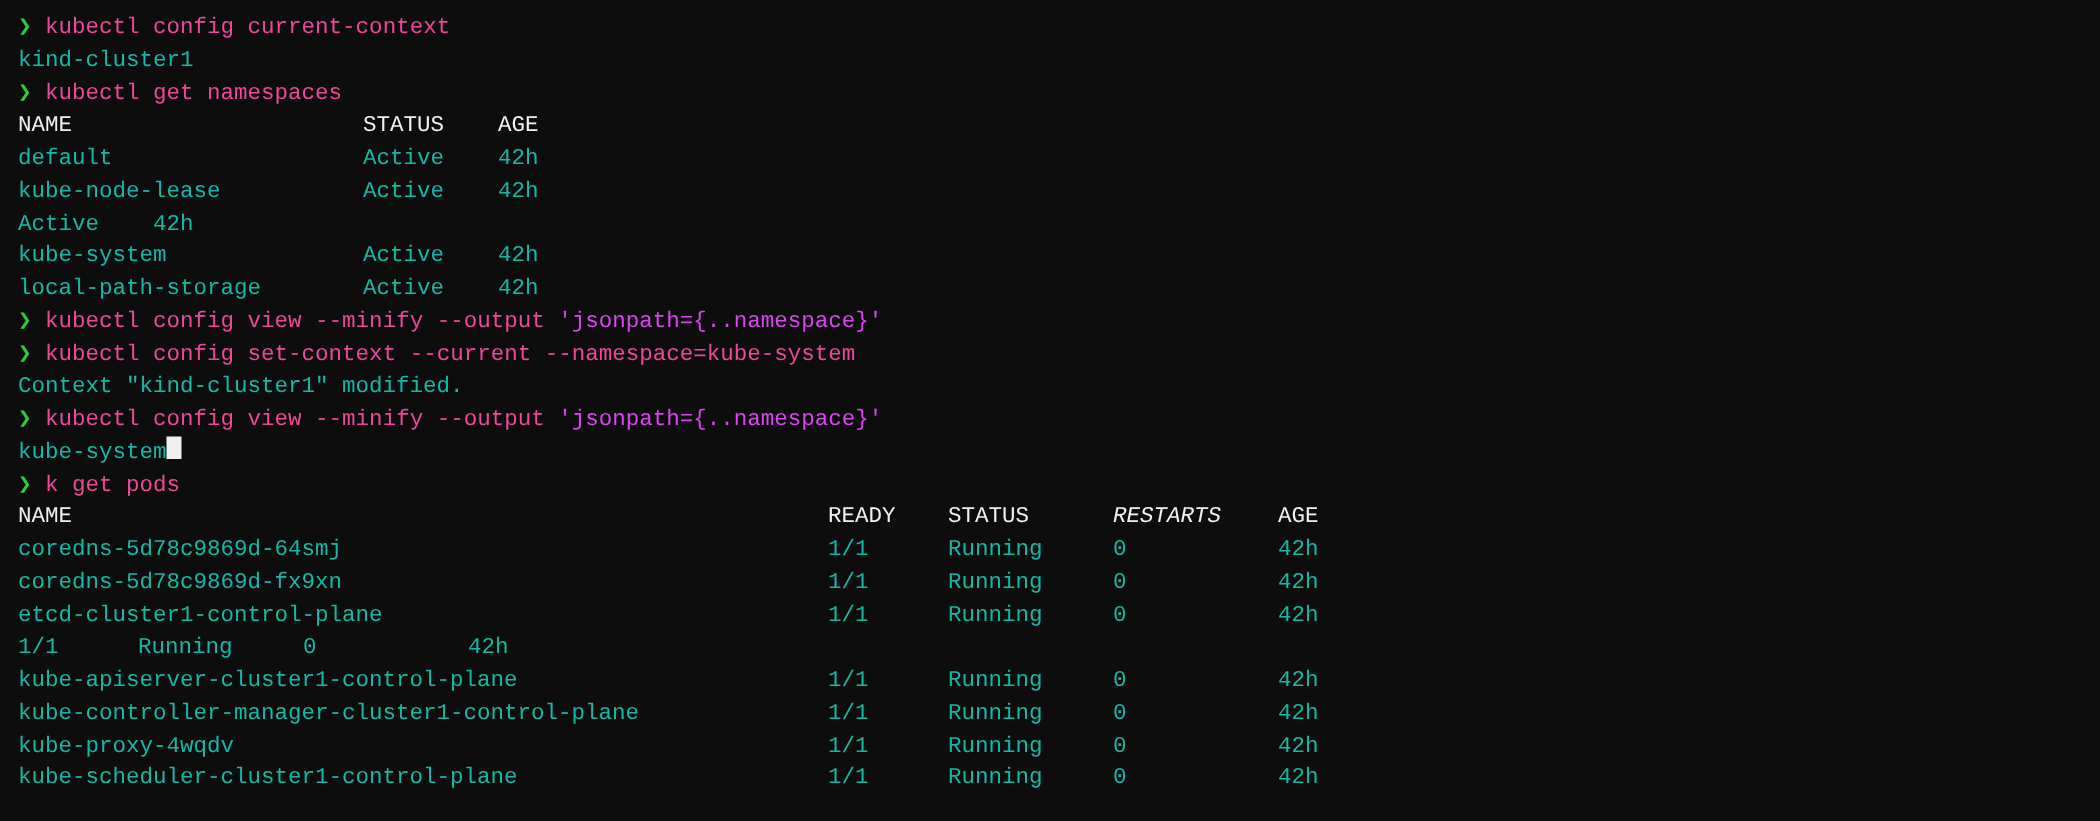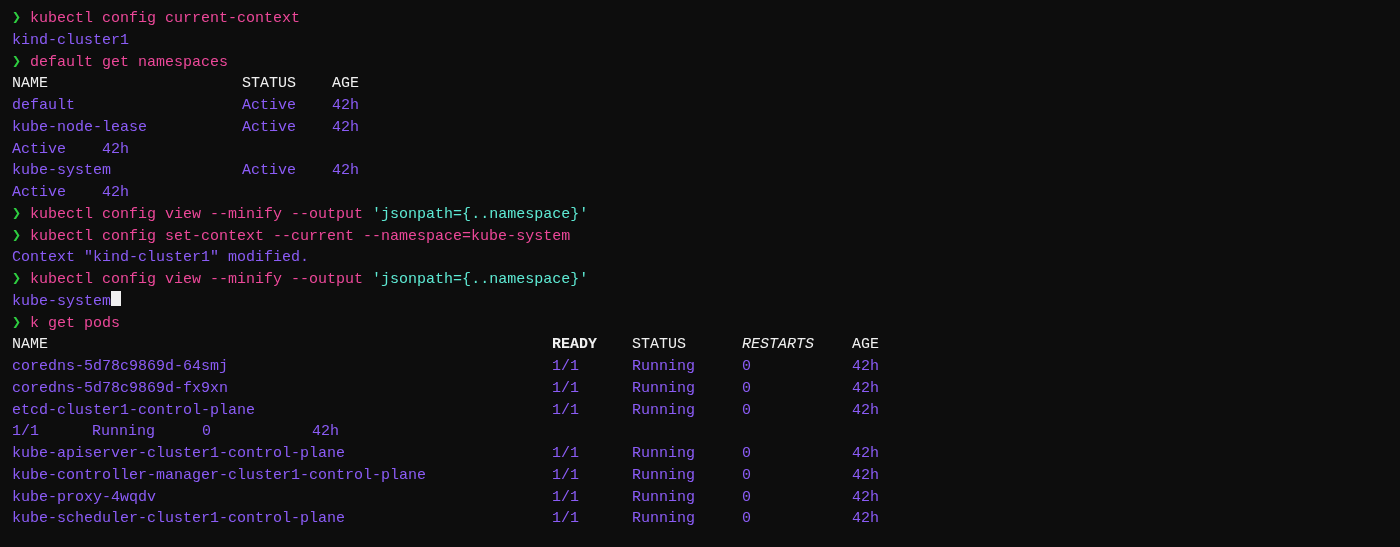--- a/index.html
+++ b/index.html
@@ -26,24 +26,24 @@
       flex-wrap: nowrap;
       white-space: pre;
     }
     .prompt {
       color: #2ecc40;
     }
     .cmd {
       color: #ec4899;
     }
     .string-arg {
-      color: #5eead4;
+      color: #d946ef;
     }
     .output {
-      color: #8b5cf6;
+      color: #14b8a6;
       font-family: Liberation Mono, monospace;
     }
     .col-name {
       display: inline-block;
       min-width: 230px;
     }
     .col-status {
       display: inline-block;
       min-width: 90px;
     }
@@ -62,34 +62,34 @@
     @keyframes blink {
       50% { opacity: 0; }
     }
   </style>
 </head>
 <body>
 
 <div class="terminal" id="terminal-container">
     <div class="line"><span class="prompt">❯ </span><span class="cmd">kubectl config current-context</span></div>
     <div class="line"><span class="output">kind-cluster1</span></div>
-    <div class="line"><span class="prompt">❯ </span><span class="cmd">default get namespaces</span></div>
+    <div class="line"><span class="prompt">❯ </span><span class="cmd">kubectl get namespaces</span></div>
     <div class="line"><span class="col-name">NAME</span><span class="col-status">STATUS</span><span class="col-age">AGE</span></div>
     <div class="line"><span class="col-name output">default</span><span class="col-status output">Active</span><span class="col-age output">42h</span></div>
     <div class="line"><span class="col-name output">kube-node-lease</span><span class="col-status output">Active</span><span class="col-age output">42h</span></div>
     <div class="line"><span class="col-status output">Active</span><span class="col-age output">42h</span></div>
     <div class="line"><span class="col-name output">kube-system</span><span class="col-status output">Active</span><span class="col-age output">42h</span></div>
-    <div class="line"><span class="col-status output">Active</span><span class="col-age output">42h</span></div>
+    <div class="line"><span class="col-name output">local-path-storage</span><span class="col-status output">Active</span><span class="col-age output">42h</span></div>
     <div class="line"><span class="prompt">❯ </span><span class="cmd">kubectl config view --minify --output </span><span class="string-arg">'jsonpath={..namespace}'</span></div>
     <div class="line"><span class="prompt">❯ </span><span class="cmd">kubectl config set-context --current --namespace=kube-system</span></div>
     <div class="line"><span class="output">Context "kind-cluster1" modified.</span></div>
     <div class="line"><span class="prompt">❯ </span><span class="cmd">kubectl config view --minify --output </span><span class="string-arg">'jsonpath={..namespace}'</span></div>
     <div class="line"><span class="output">kube-system</span><span class="cursor"></span></div>
     <div class="line"><span class="prompt">❯ </span><span class="cmd">k get pods</span></div>
-    <div class="line"><span style="min-width: 540px; display: inline-block;">NAME</span><span style="min-width: 80px; display: inline-block; font-weight: bold;">READY</span><span style="min-width: 110px; display: inline-block;">STATUS</span><span style="min-width: 110px; display: inline-block; font-style: italic;">RESTARTS</span><span>AGE</span></div>
+    <div class="line"><span style="min-width: 540px; display: inline-block;">NAME</span><span style="min-width: 80px; display: inline-block;">READY</span><span style="min-width: 110px; display: inline-block;">STATUS</span><span style="min-width: 110px; display: inline-block; font-style: italic;">RESTARTS</span><span>AGE</span></div>
     <div class="line"><span class="output" style="min-width: 540px; display: inline-block;">coredns-5d78c9869d-64smj</span><span class="output" style="min-width: 80px; display: inline-block;">1/1</span><span class="output" style="min-width: 110px; display: inline-block;">Running</span><span class="output" style="min-width: 110px; display: inline-block;">0</span><span class="output">42h</span></div>
     <div class="line"><span class="output" style="min-width: 540px; display: inline-block;">coredns-5d78c9869d-fx9xn</span><span class="output" style="min-width: 80px; display: inline-block;">1/1</span><span class="output" style="min-width: 110px; display: inline-block;">Running</span><span class="output" style="min-width: 110px; display: inline-block;">0</span><span class="output">42h</span></div>
     <div class="line"><span class="output" style="min-width: 540px; display: inline-block;">etcd-cluster1-control-plane</span><span class="output" style="min-width: 80px; display: inline-block;">1/1</span><span class="output" style="min-width: 110px; display: inline-block;">Running</span><span class="output" style="min-width: 110px; display: inline-block;">0</span><span class="output">42h</span></div>
     <div class="line"><span class="output" style="min-width: 80px; display: inline-block;">1/1</span><span class="output" style="min-width: 110px; display: inline-block;">Running</span><span class="output" style="min-width: 110px; display: inline-block;">0</span><span class="output">42h</span></div>
     <div class="line"><span class="output" style="min-width: 540px; display: inline-block;">kube-apiserver-cluster1-control-plane</span><span class="output" style="min-width: 80px; display: inline-block;">1/1</span><span class="output" style="min-width: 110px; display: inline-block;">Running</span><span class="output" style="min-width: 110px; display: inline-block;">0</span><span class="output">42h</span></div>
     <div class="line"><span class="output" style="min-width: 540px; display: inline-block;">kube-controller-manager-cluster1-control-plane</span><span class="output" style="min-width: 80px; display: inline-block;">1/1</span><span class="output" style="min-width: 110px; display: inline-block;">Running</span><span class="output" style="min-width: 110px; display: inline-block;">0</span><span class="output">42h</span></div>
     <div class="line"><span class="output" style="min-width: 540px; display: inline-block;">kube-proxy-4wqdv</span><span class="output" style="min-width: 80px; display: inline-block;">1/1</span><span class="output" style="min-width: 110px; display: inline-block;">Running</span><span class="output" style="min-width: 110px; display: inline-block;">0</span><span class="output">42h</span></div>
     <div class="line"><span class="output" style="min-width: 540px; display: inline-block;">kube-scheduler-cluster1-control-plane</span><span class="output" style="min-width: 80px; display: inline-block;">1/1</span><span class="output" style="min-width: 110px; display: inline-block;">Running</span><span class="output" style="min-width: 110px; display: inline-block;">0</span><span class="output">42h</span></div>
   </div>
 

